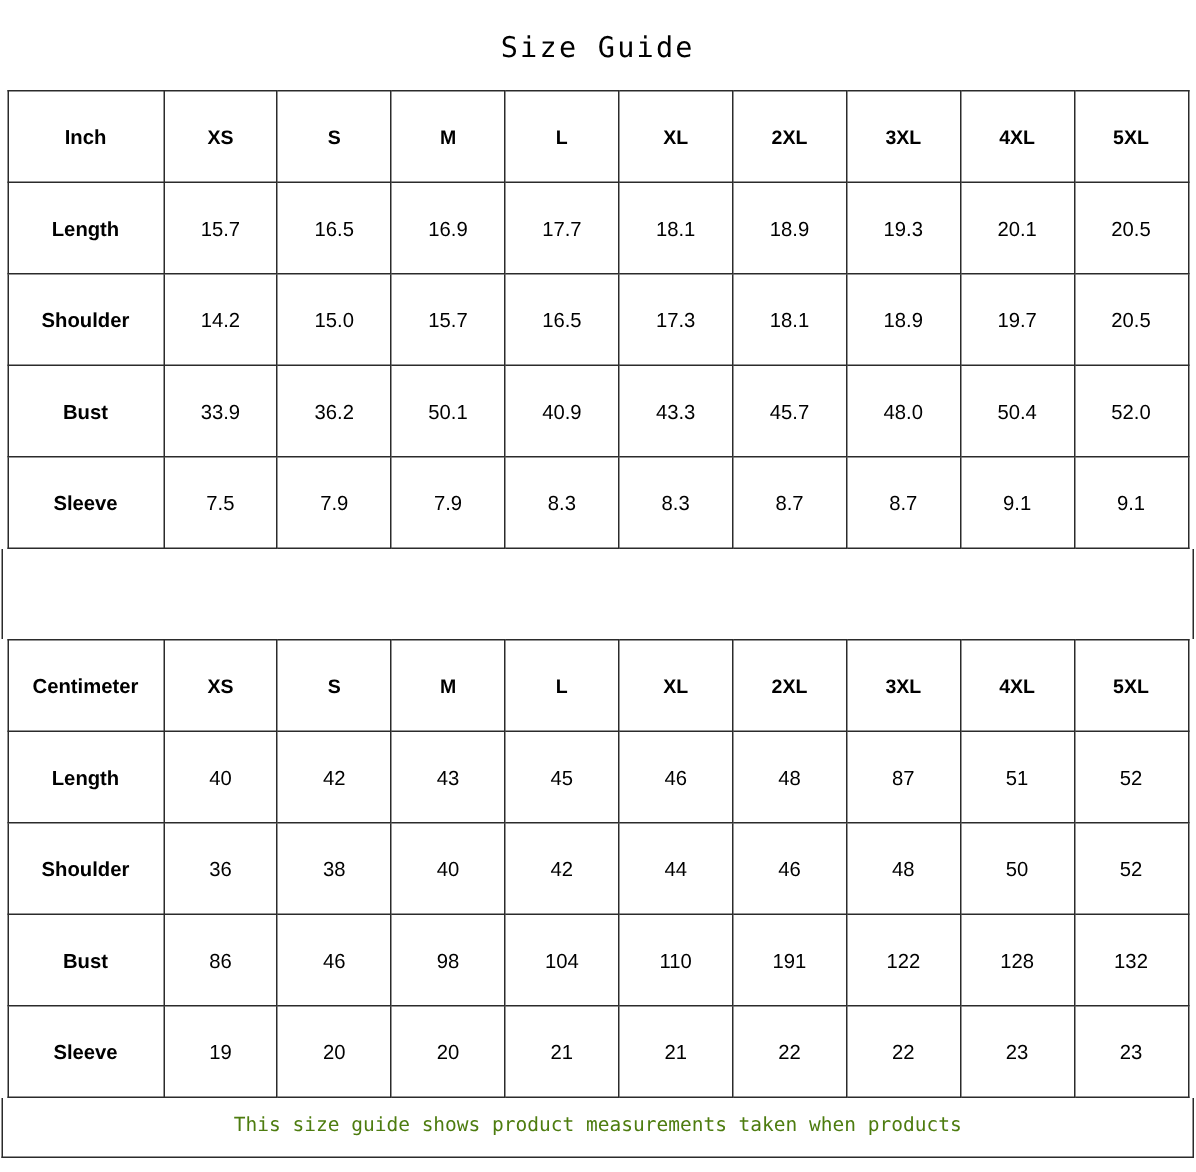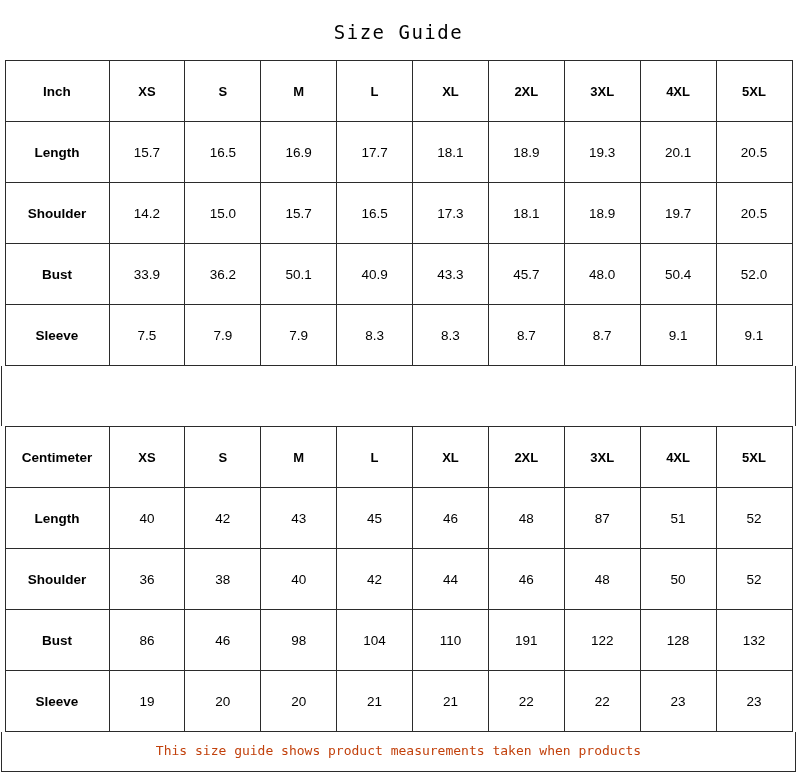--- a/index.html
+++ b/index.html
@@ -69,21 +69,21 @@
     width: 795px;
     margin: 0 auto;
     border: 1px solid #2b2b2b;
     border-top: none;
     box-sizing: border-box;
     font-family: "DejaVu Sans Mono", monospace;
     font-size: 13px;
     line-height: 20px;
     text-align: center;
     padding: 9px 10px 10px 10px;
-    color: #c2410c;
+    color: #4d7c0f;
   }
   .footer div { white-space: nowrap; }
 </style>
 </head>
 <body>
 
 <div class="page">
 
   <div class="title">Size Guide</div>
 

